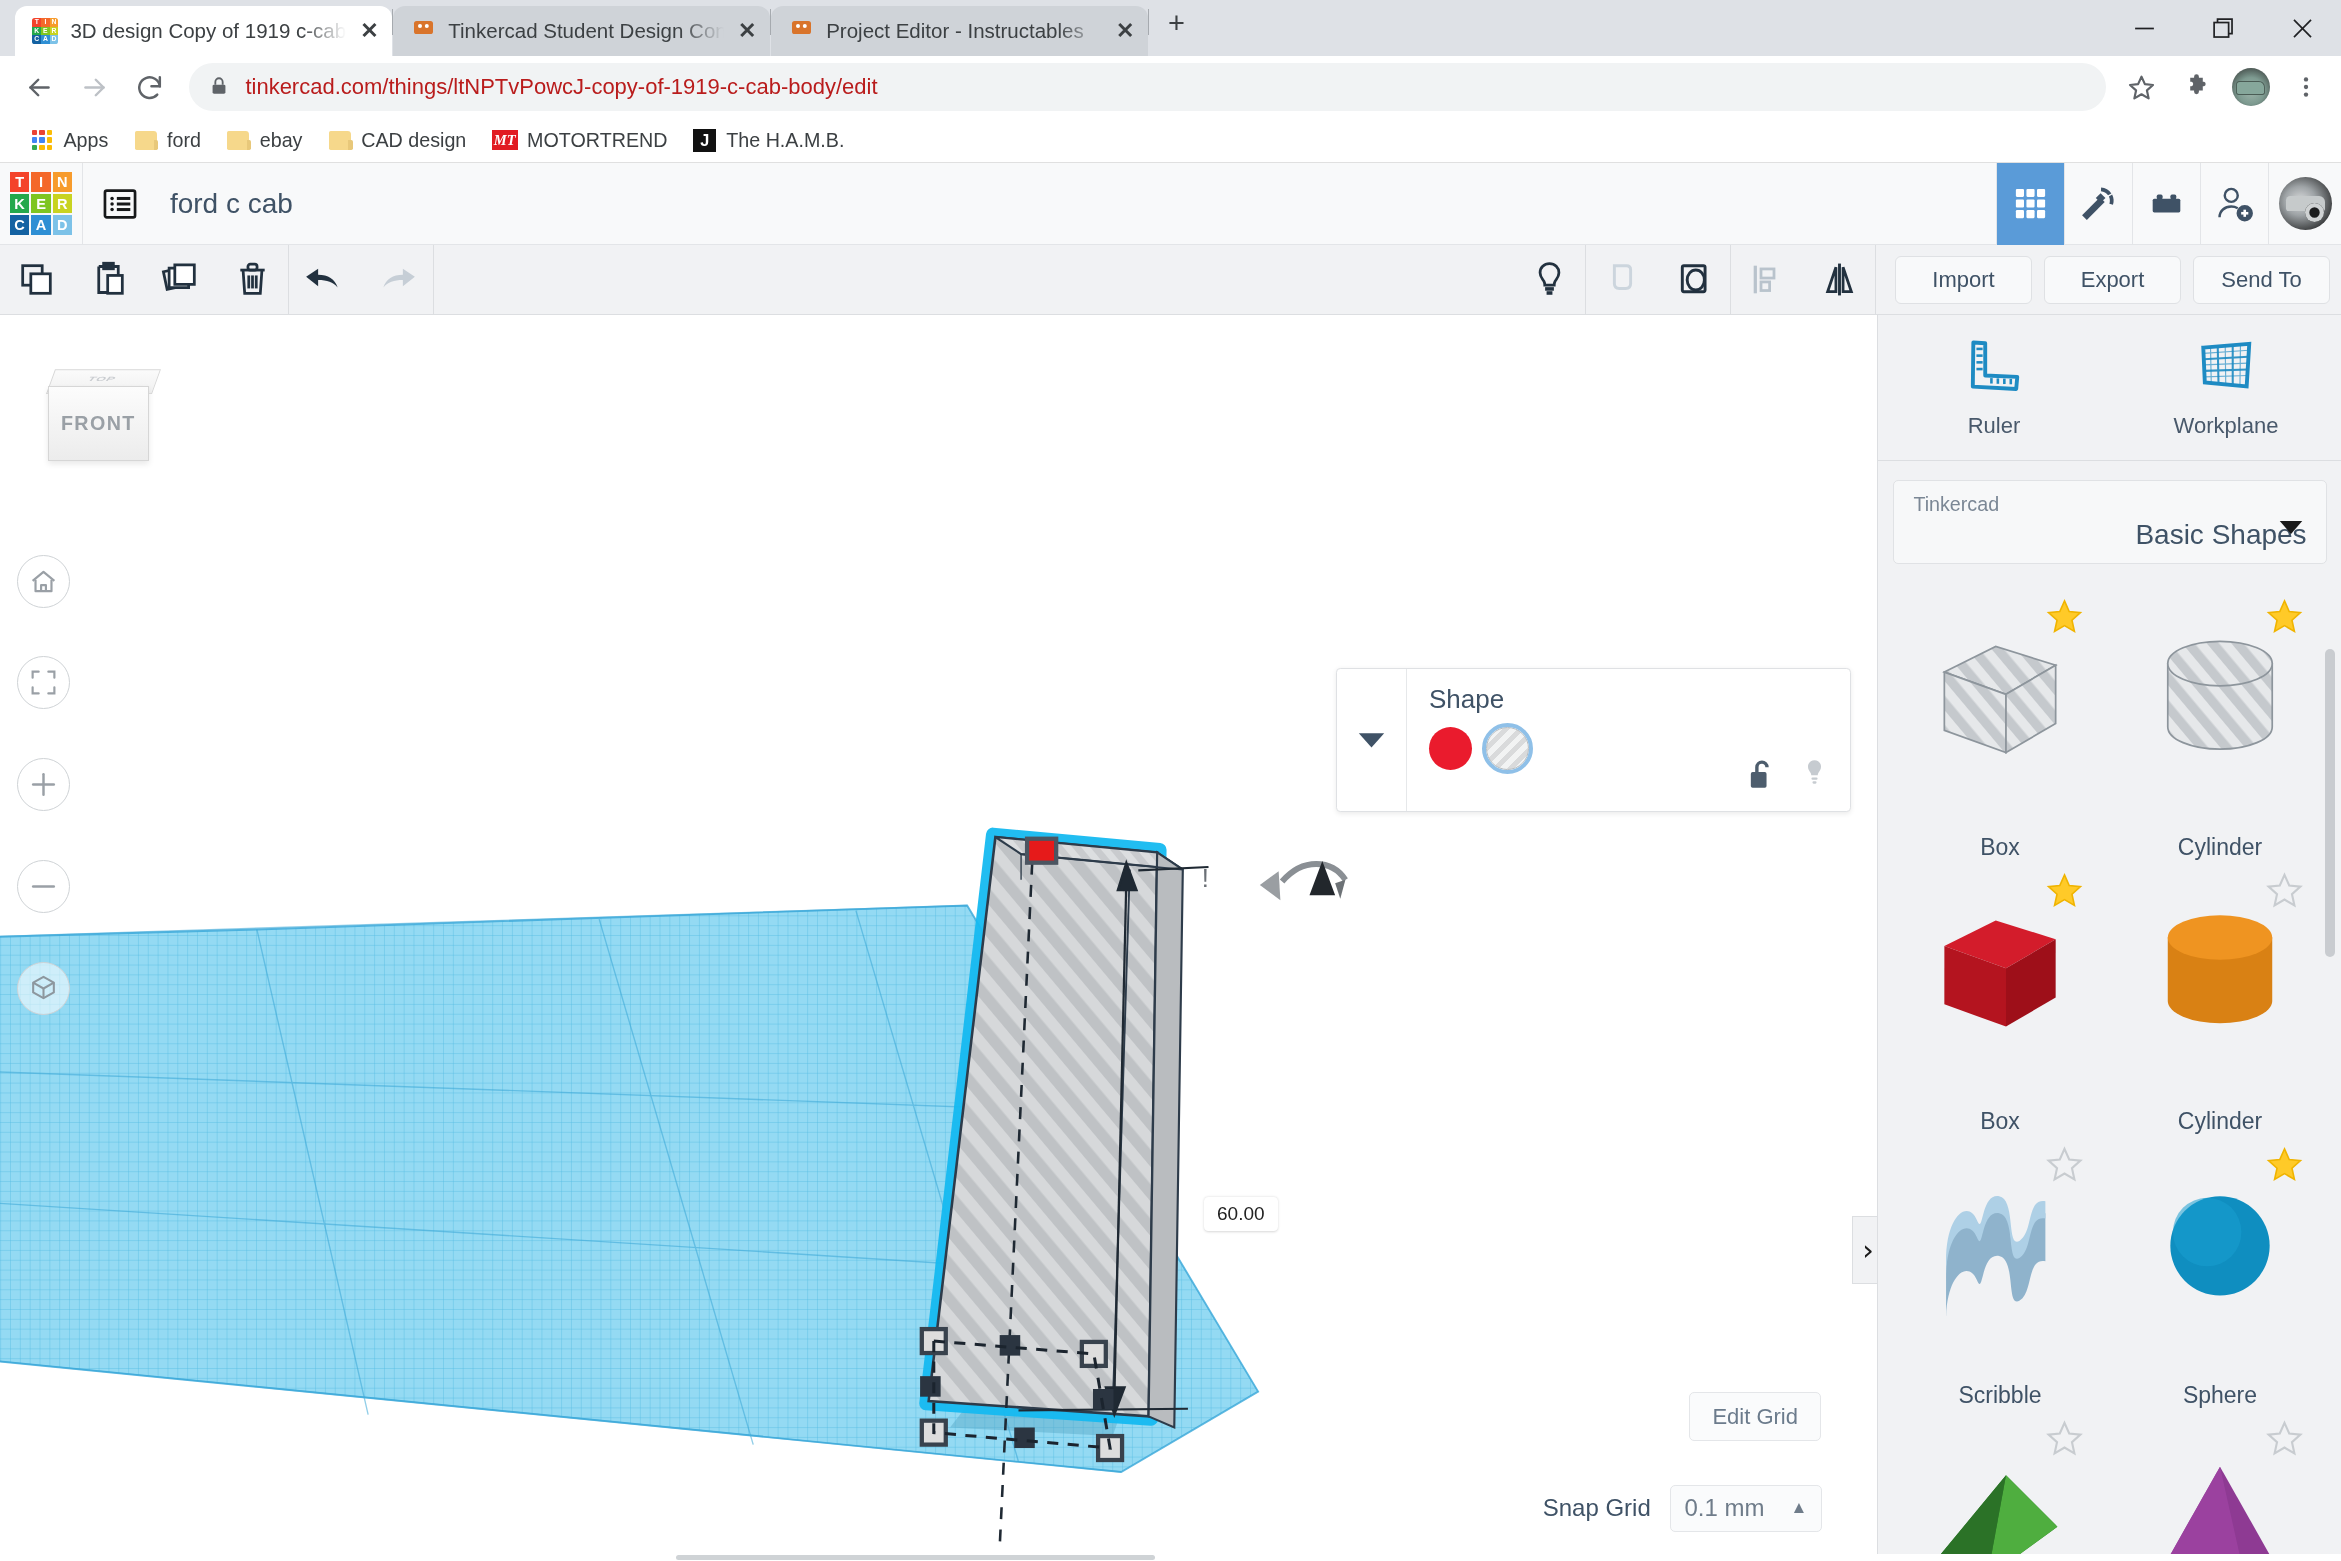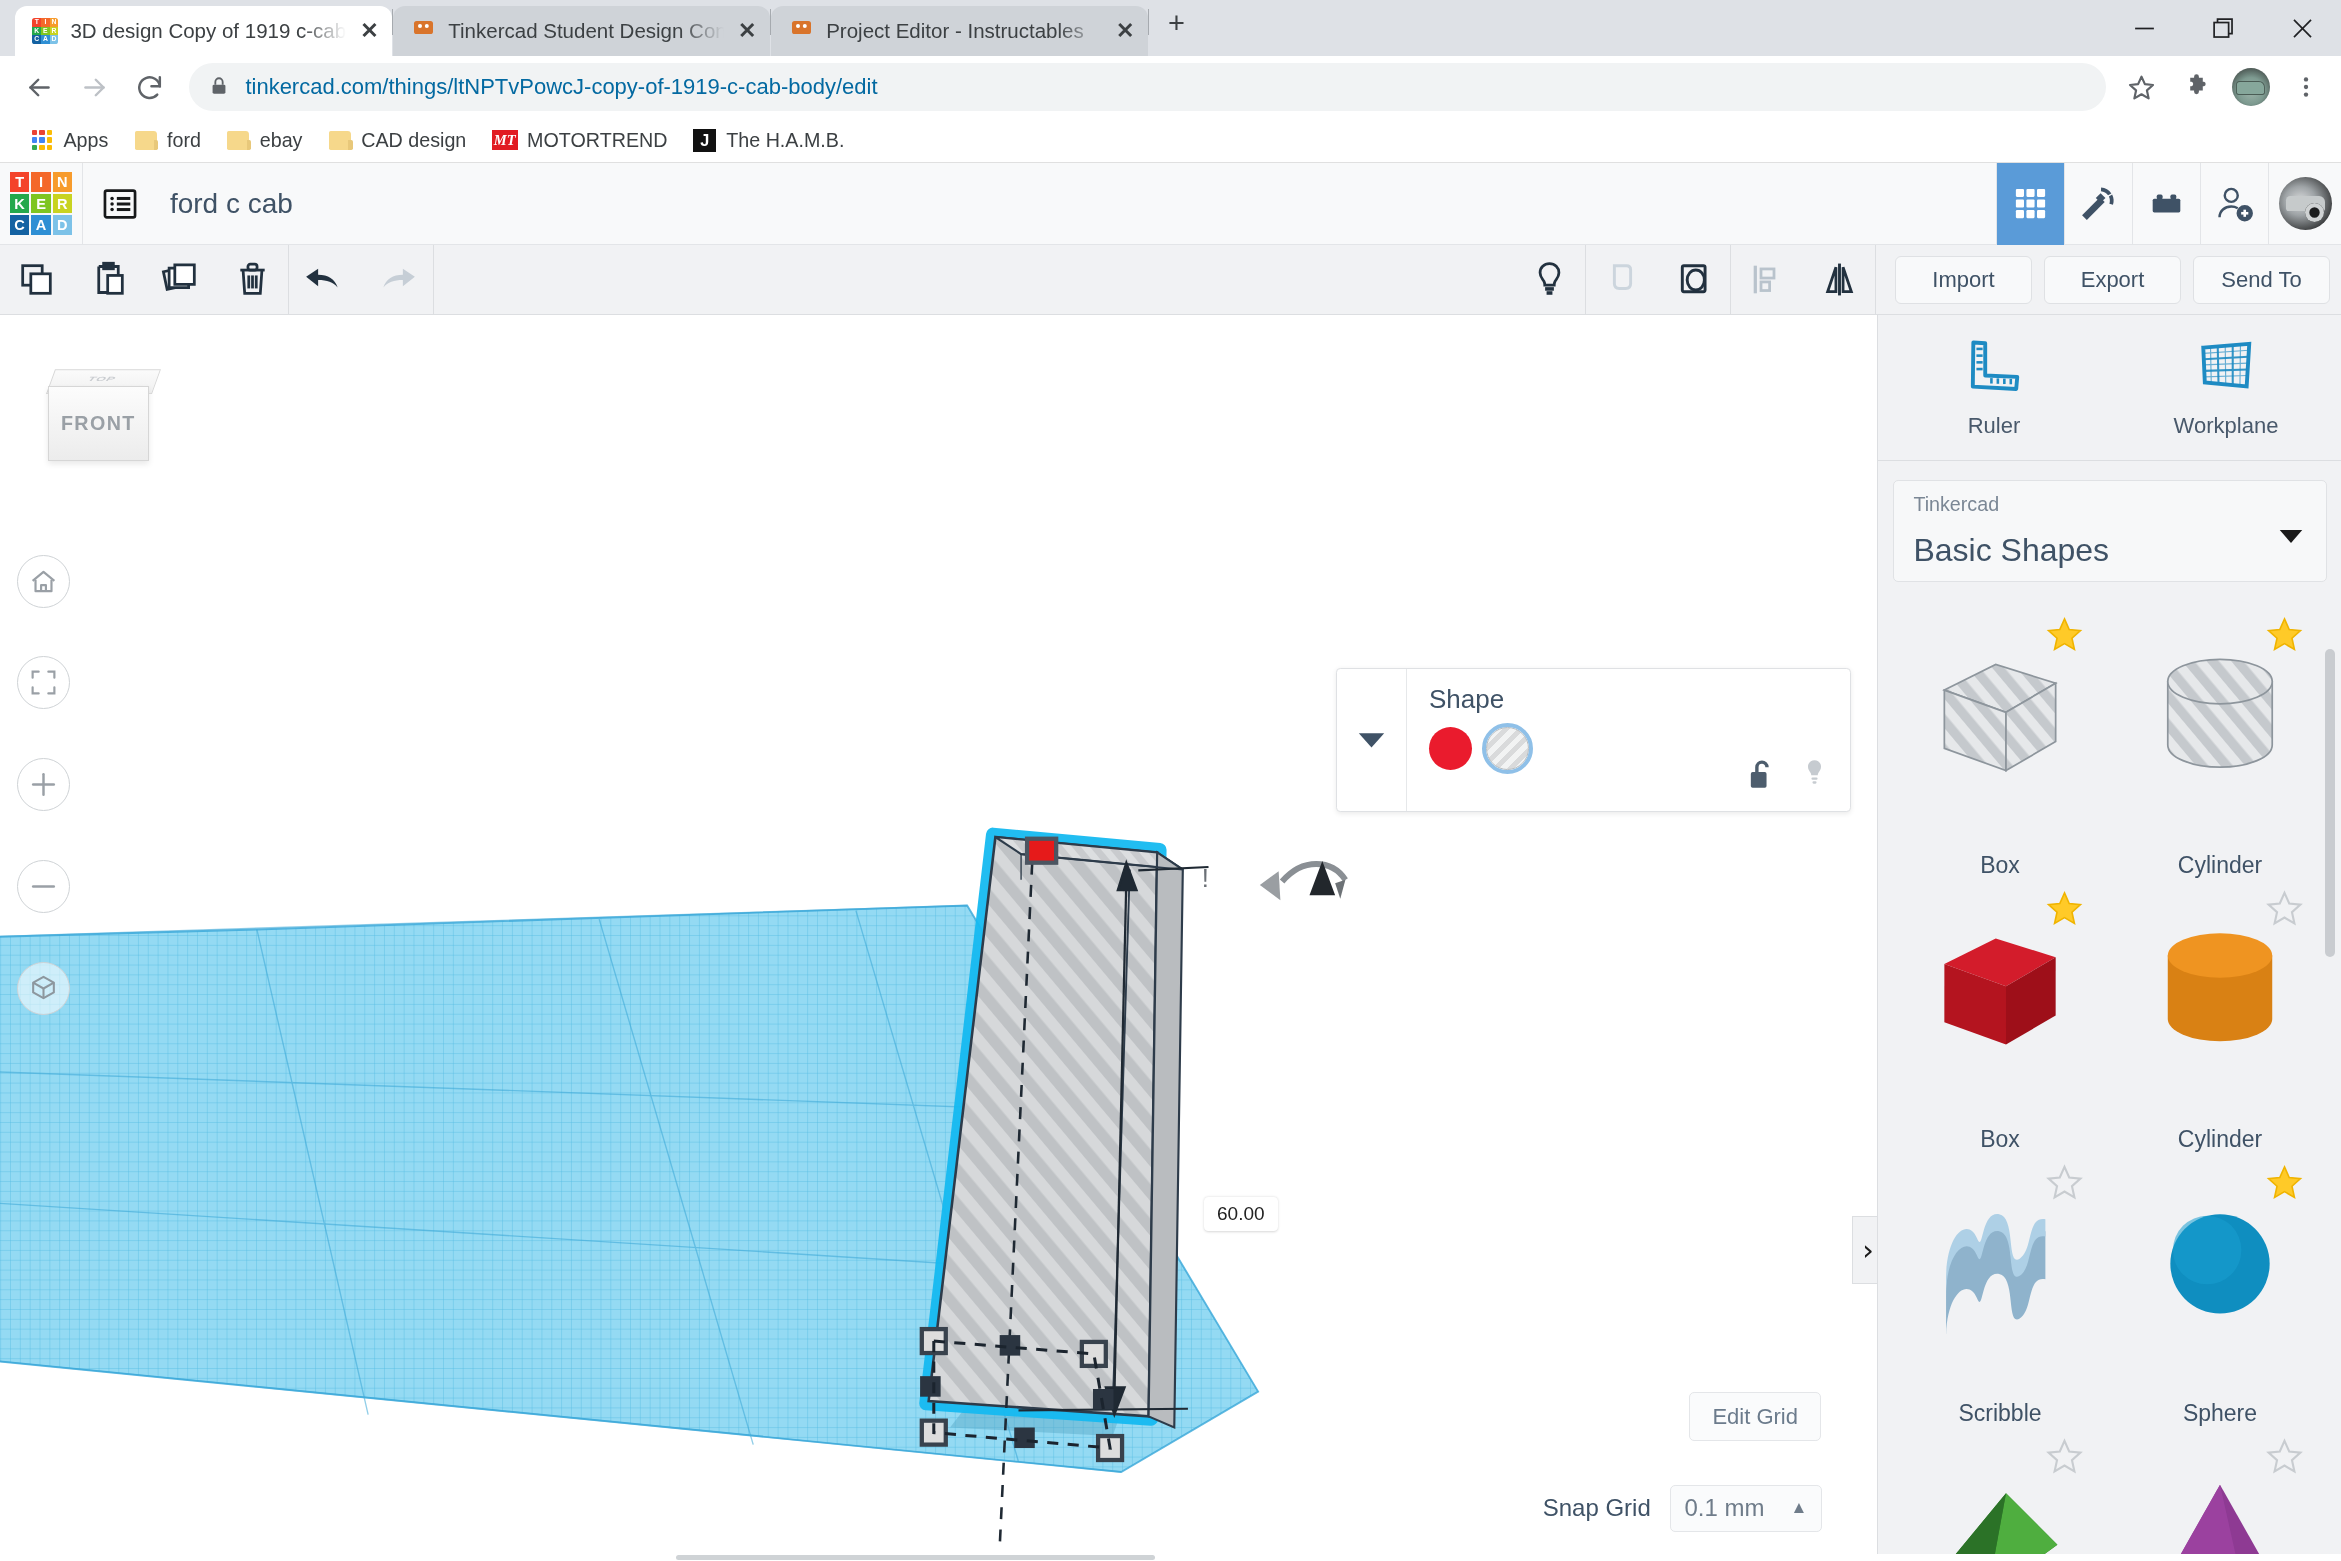--- a/index.html
+++ b/index.html
@@ -51,21 +51,21 @@
 
   .toolbar-row {
     height: 62px; background: #fff; display: flex; align-items: center; gap: 0; padding: 0 12px;
   }
   .navbtn { width: 55px; height: 55px; display: flex; align-items: center; justify-content: center; color: #5f6368; }
   .navbtn.dim { color: #bdc1c6; }
   .omnibox {
     flex: 1 1 auto; height: 48px; background: #f1f3f4; border-radius: 24px;
     display: flex; align-items: center; padding: 0 19px; margin: 0 12px; gap: 15.4px;
   }
-  .omni-url { font-size: 22px; color: #0369a1; white-space: nowrap; }
+  .omni-url { font-size: 22px; color: #b91c1c; white-space: nowrap; }
   .ext-icons { display: flex; align-items: center; gap: 6.8px; }
   .ext-icon { width: 48px; height: 48px; display: flex; align-items: center; justify-content: center; color: #5f6368; }
   .profile-pic {
     width: 38px; height: 38px; border-radius: 50%;
     background: radial-gradient(circle at 50% 60%, #9fb5ab 0%, #7d9a90 45%, #2b2b2b 100%);
     position: relative; overflow:hidden;
   }
   .profile-pic::after { content:""; position:absolute; left:5.1px; top:13.7px; width:27px; height:12px; background:#86a79b; border-radius: 2.6px 5.1px 1.7px 1.7px; box-shadow: 0 0 0 0.9px #4a5c55;}
 
   .bookmarks { height: 45px; background: #fff; display: flex; align-items: center; padding: 0 19px; gap: 3.4px; border-bottom: 0.9px solid #e0e0e0;}
@@ -169,21 +169,21 @@
   
   .right-panel { position: absolute; left: 1877px; top: 0; width: 465px; height: 1246px; background: #f1f2f4; border-left: 0.9px solid #dcdee1; }
   .rp-tabs { height: 146px; display: flex; border-bottom: 0.9px solid #dcdee1; }
   .rp-tab { flex: 1; display: flex; flex-direction: column; align-items: center; justify-content: center; gap: 12px; }
   .rp-tab-label { font-size: 22px; color: #49596b; }
   .rp-select {
     margin: 19px 15.4px; background: #f7f8f9; border: 0.9px solid #e0e2e5; border-radius: 5.1px;
     padding: 12px 19px; position: relative;
   }
   .rp-select-sub { font-size: 19.7px; color: #7b8795; }
-  .rp-select-main { font-size: 32px; color: #3f5266; margin-top: 16px;}
+  .rp-select-main { font-size: 28px; color: #3f5266; margin-top: 3px; text-align: right;}
   .rp-select-caret { position: absolute; right: 22px; top: 50%; transform: translateY(-20%); }
 
   .shape-grid { display: grid; grid-template-columns: 1fr 1fr; padding: 6.8px 12px 0 12px; }
   .shape-cell { height: 274px; display: flex; flex-direction: column; align-items: center; justify-content: flex-start; position: relative; padding-top: 24px; gap: 44px;}
   .shape-art { height: 171px; width: 171px; display: flex; align-items: center; justify-content: center; }
   .shape-name { font-size: 23px; color: #3f5266; margin-top: 5.1px;}
   .star { position: absolute; right: 26px; top: 6.8px; }
 
   .rp-scrollbar { position: absolute; right: 6.8px; top: 334px; width: 10.3px; height: 308px; background: #c9ccd0; border-radius: 5.1px; }
 

